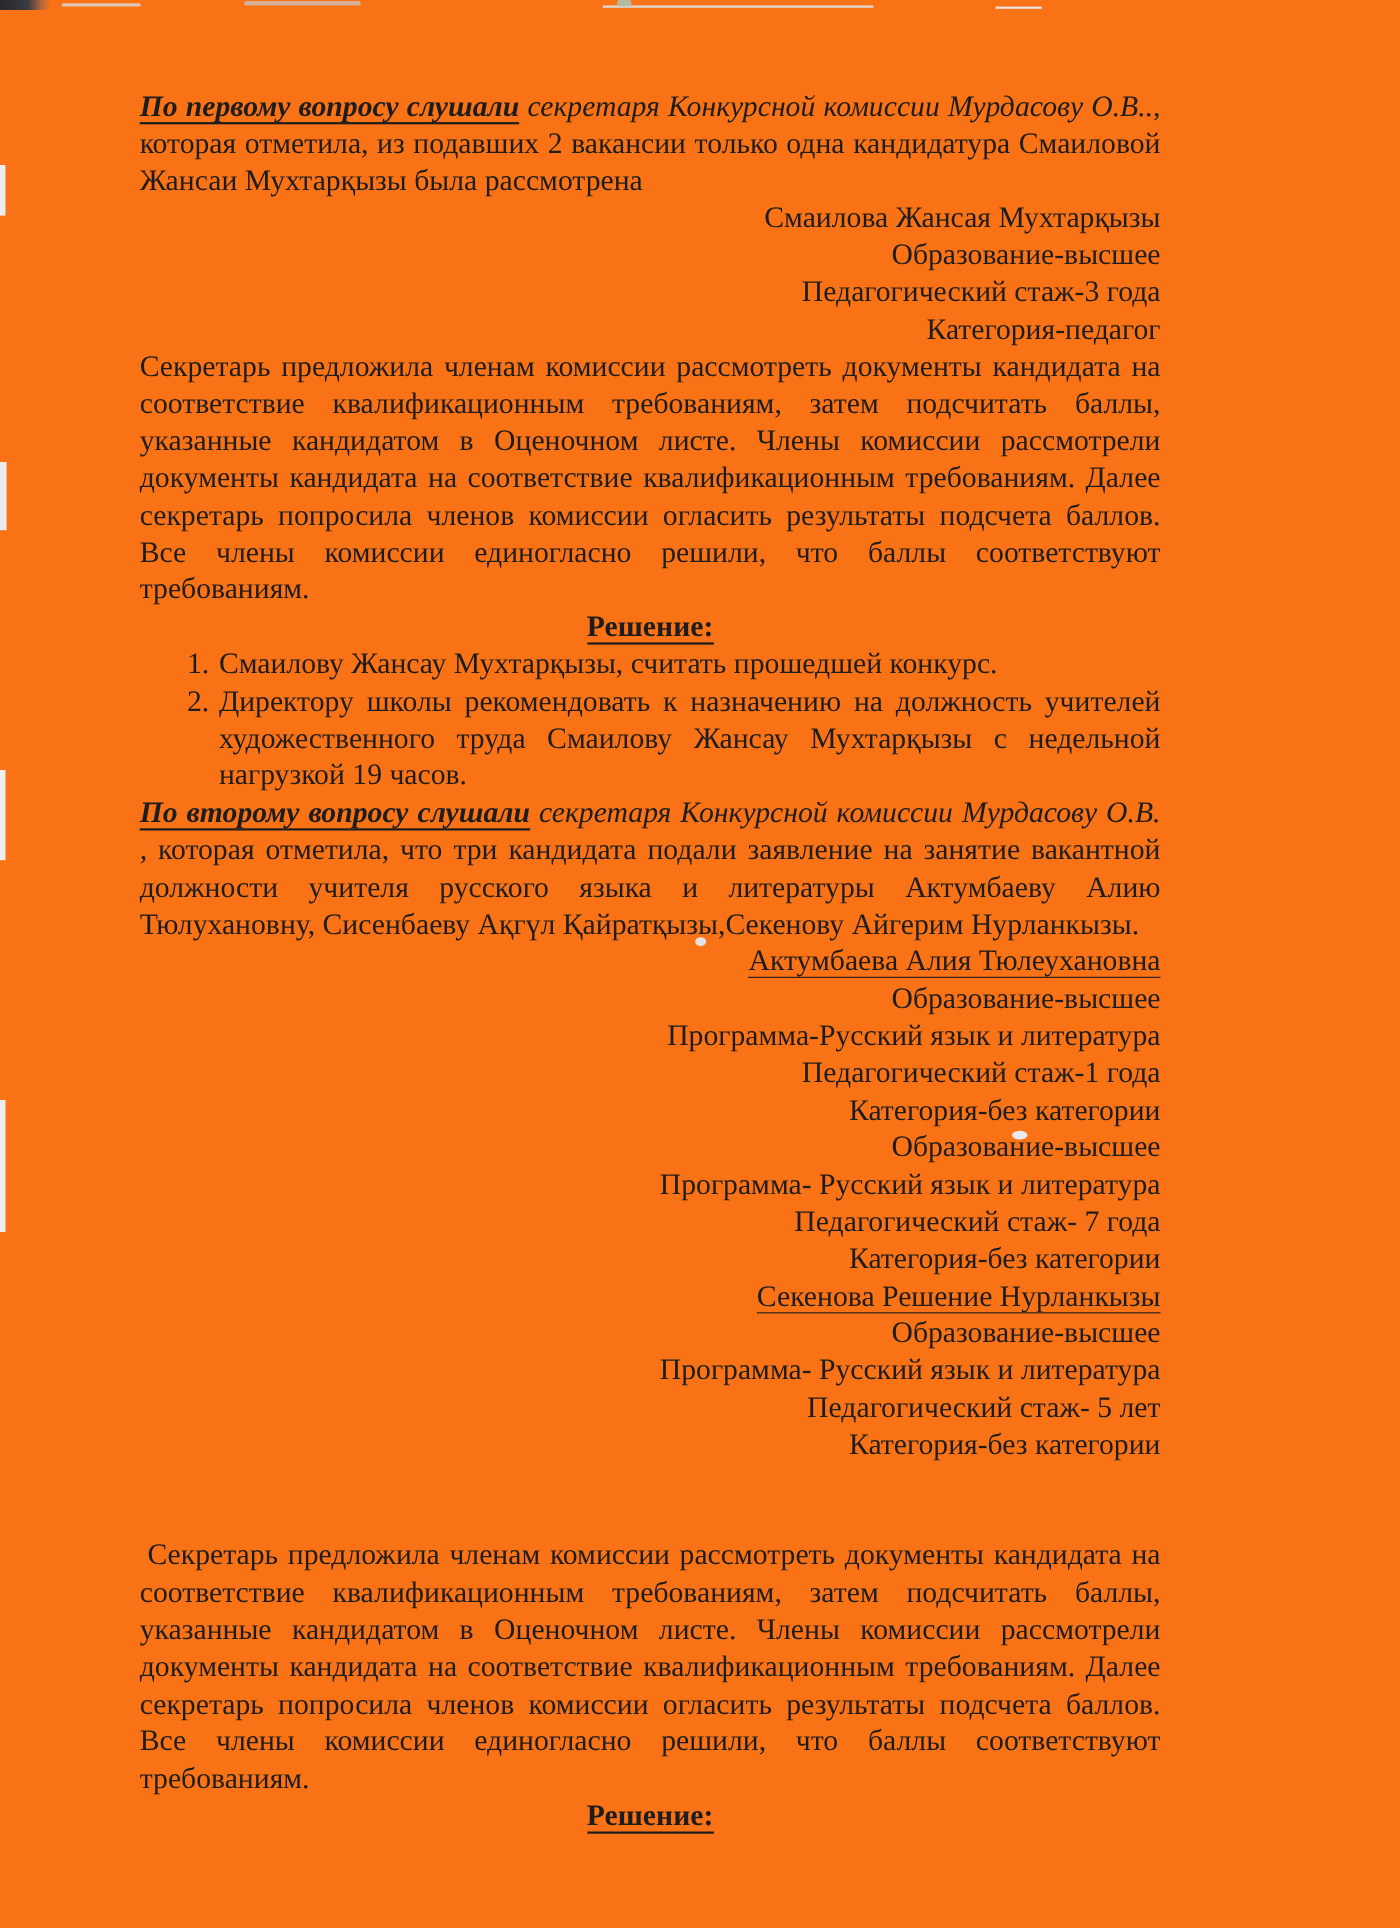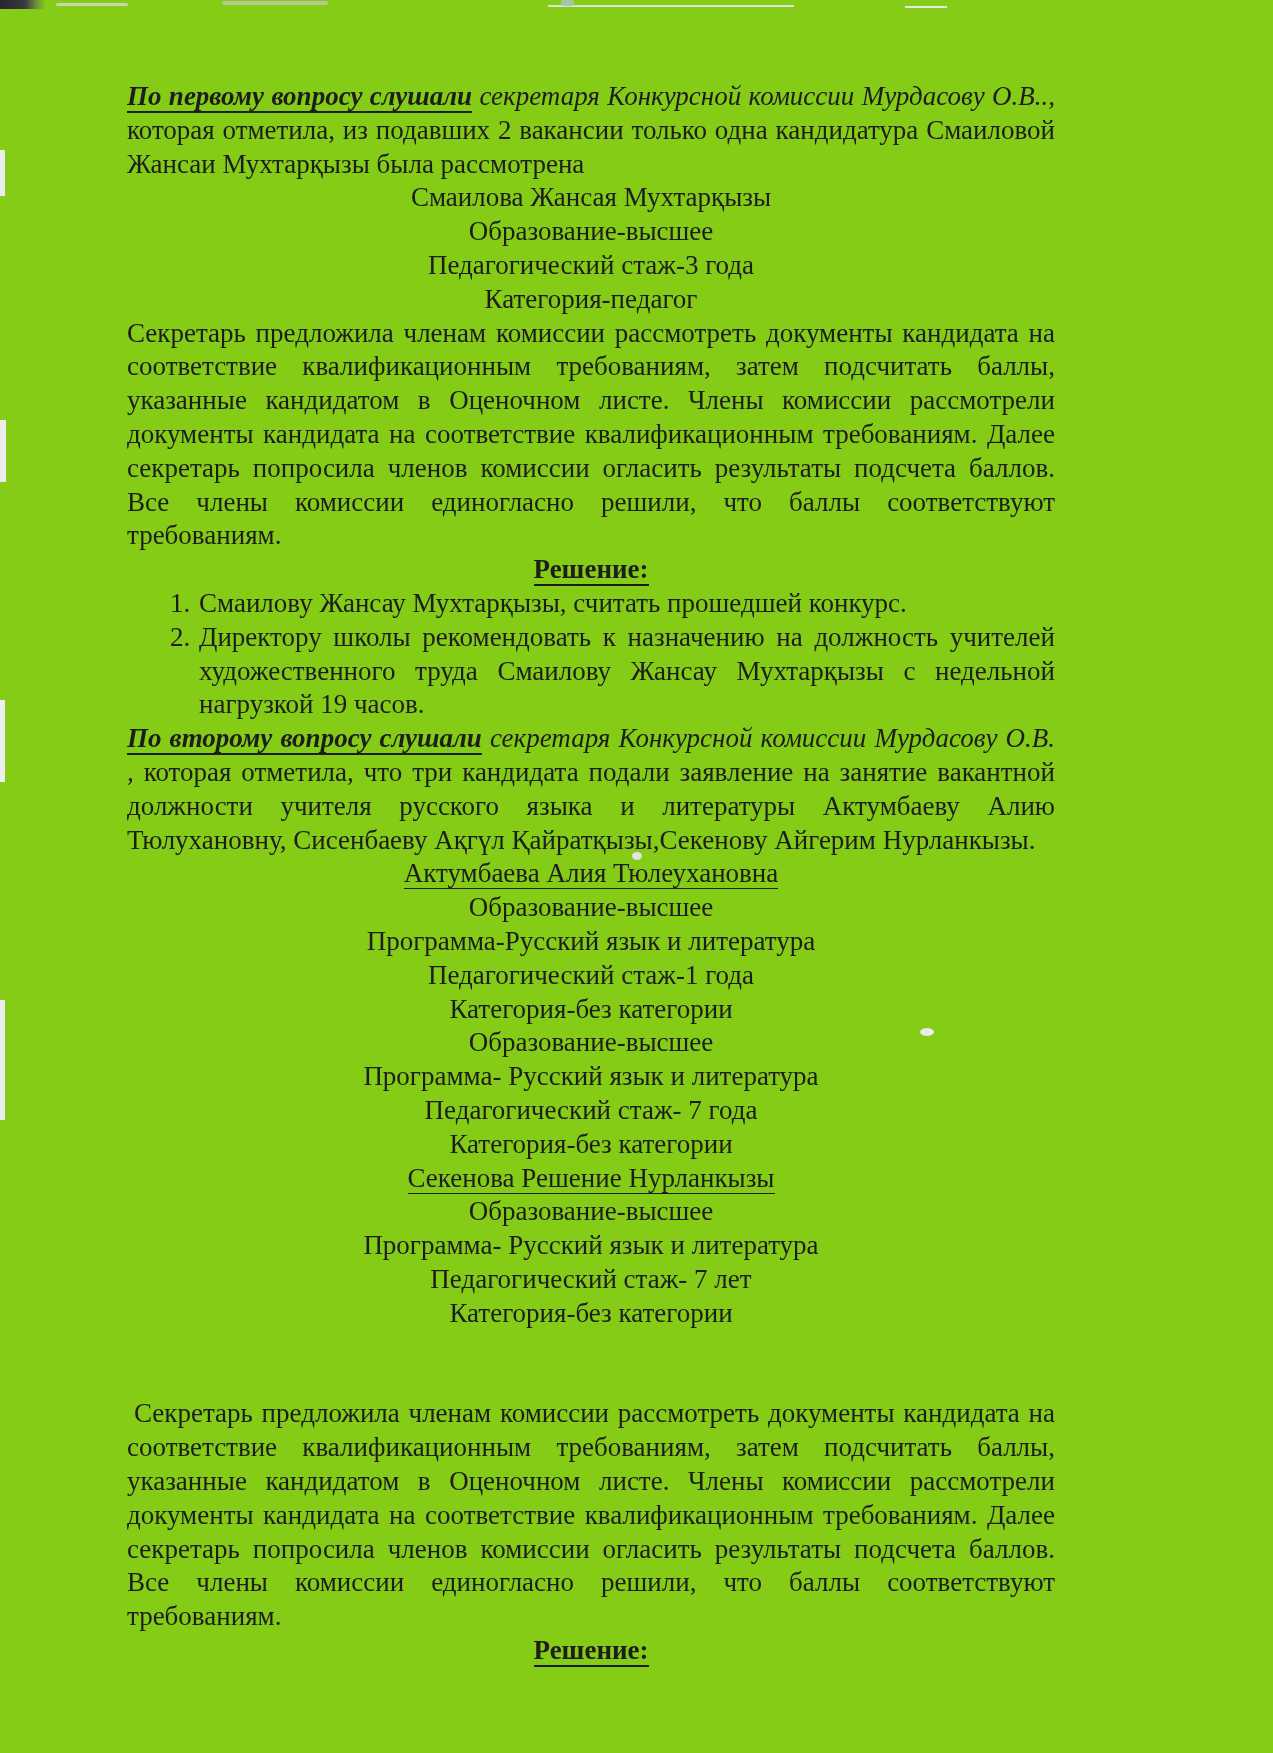--- a/index.html
+++ b/index.html
@@ -1,41 +1,41 @@
 <!DOCTYPE html>
 <html lang="ru"><head>
 <meta charset="utf-8">
 <style>
   * { margin: 0; padding: 0; box-sizing: border-box; }
   html, body { background: #ffffff; }
   .page {
     position: relative;
     width: 1273px;
     height: 1753px;
-    background: #84cc16;
+    background: #f97316;
     overflow: hidden;
     font-family: "Liberation Serif", "DejaVu Serif", serif;
     color: #1d1d1d;
   }
   .content {
     position: absolute;
     left: 127px;
     top: 80px;
     width: 928px;
     font-size: 27px;
     line-height: 33.8px;
   }
   .just { text-align: justify; }
   .q-heading {
     font-weight: 700;
     font-style: italic;
     border-bottom: 2.6px solid #1d1d1d;
   }
   .q-tail { font-style: italic; }
-  .info-line { text-align: center; }
+  .info-line { text-align: right; }
   .name-underline {
     display: inline;
     border-bottom: 1.8px solid #1d1d1d;
   }
   .decision-title {
     text-align: center;
     font-weight: 700;
   }
   .decision-title > span { border-bottom: 2.6px solid #1d1d1d; }
   ol.decisions { margin: 0; padding-left: 70px; list-style: decimal; }
@@ -112,21 +112,21 @@
     <div class="info-line">Категория-без категории</div>
 
     <div class="info-line">Образование-высшее</div>
     <div class="info-line">Программа- Русский язык и литература</div>
     <div class="info-line">Педагогический стаж- 7 года</div>
     <div class="info-line">Категория-без категории</div>
 
     <div class="info-line"><span class="name-underline">Секенова Решение Нурланкызы</span></div>
     <div class="info-line">Образование-высшее</div>
     <div class="info-line">Программа- Русский язык и литература</div>
-    <div class="info-line">Педагогический стаж- 7 лет</div>
+    <div class="info-line">Педагогический стаж- 5 лет</div>
     <div class="info-line">Категория-без категории</div>
 
     <p class="just secretary2">Секретарь предложила членам комиссии рассмотреть документы кандидата на соответствие квалификационным требованиям, затем подсчитать баллы, указанные кандидатом в Оценочном листе. Члены комиссии рассмотрели документы кандидата на соответствие квалификационным требованиям. Далее секретарь попросила членов комиссии огласить результаты подсчета баллов. Все члены комиссии единогласно решили, что баллы соответствуют требованиям.</p>
 
     <p class="decision-title"><span>Решение:</span></p>
 
   </div>
 </div>
 
 </body></html>

